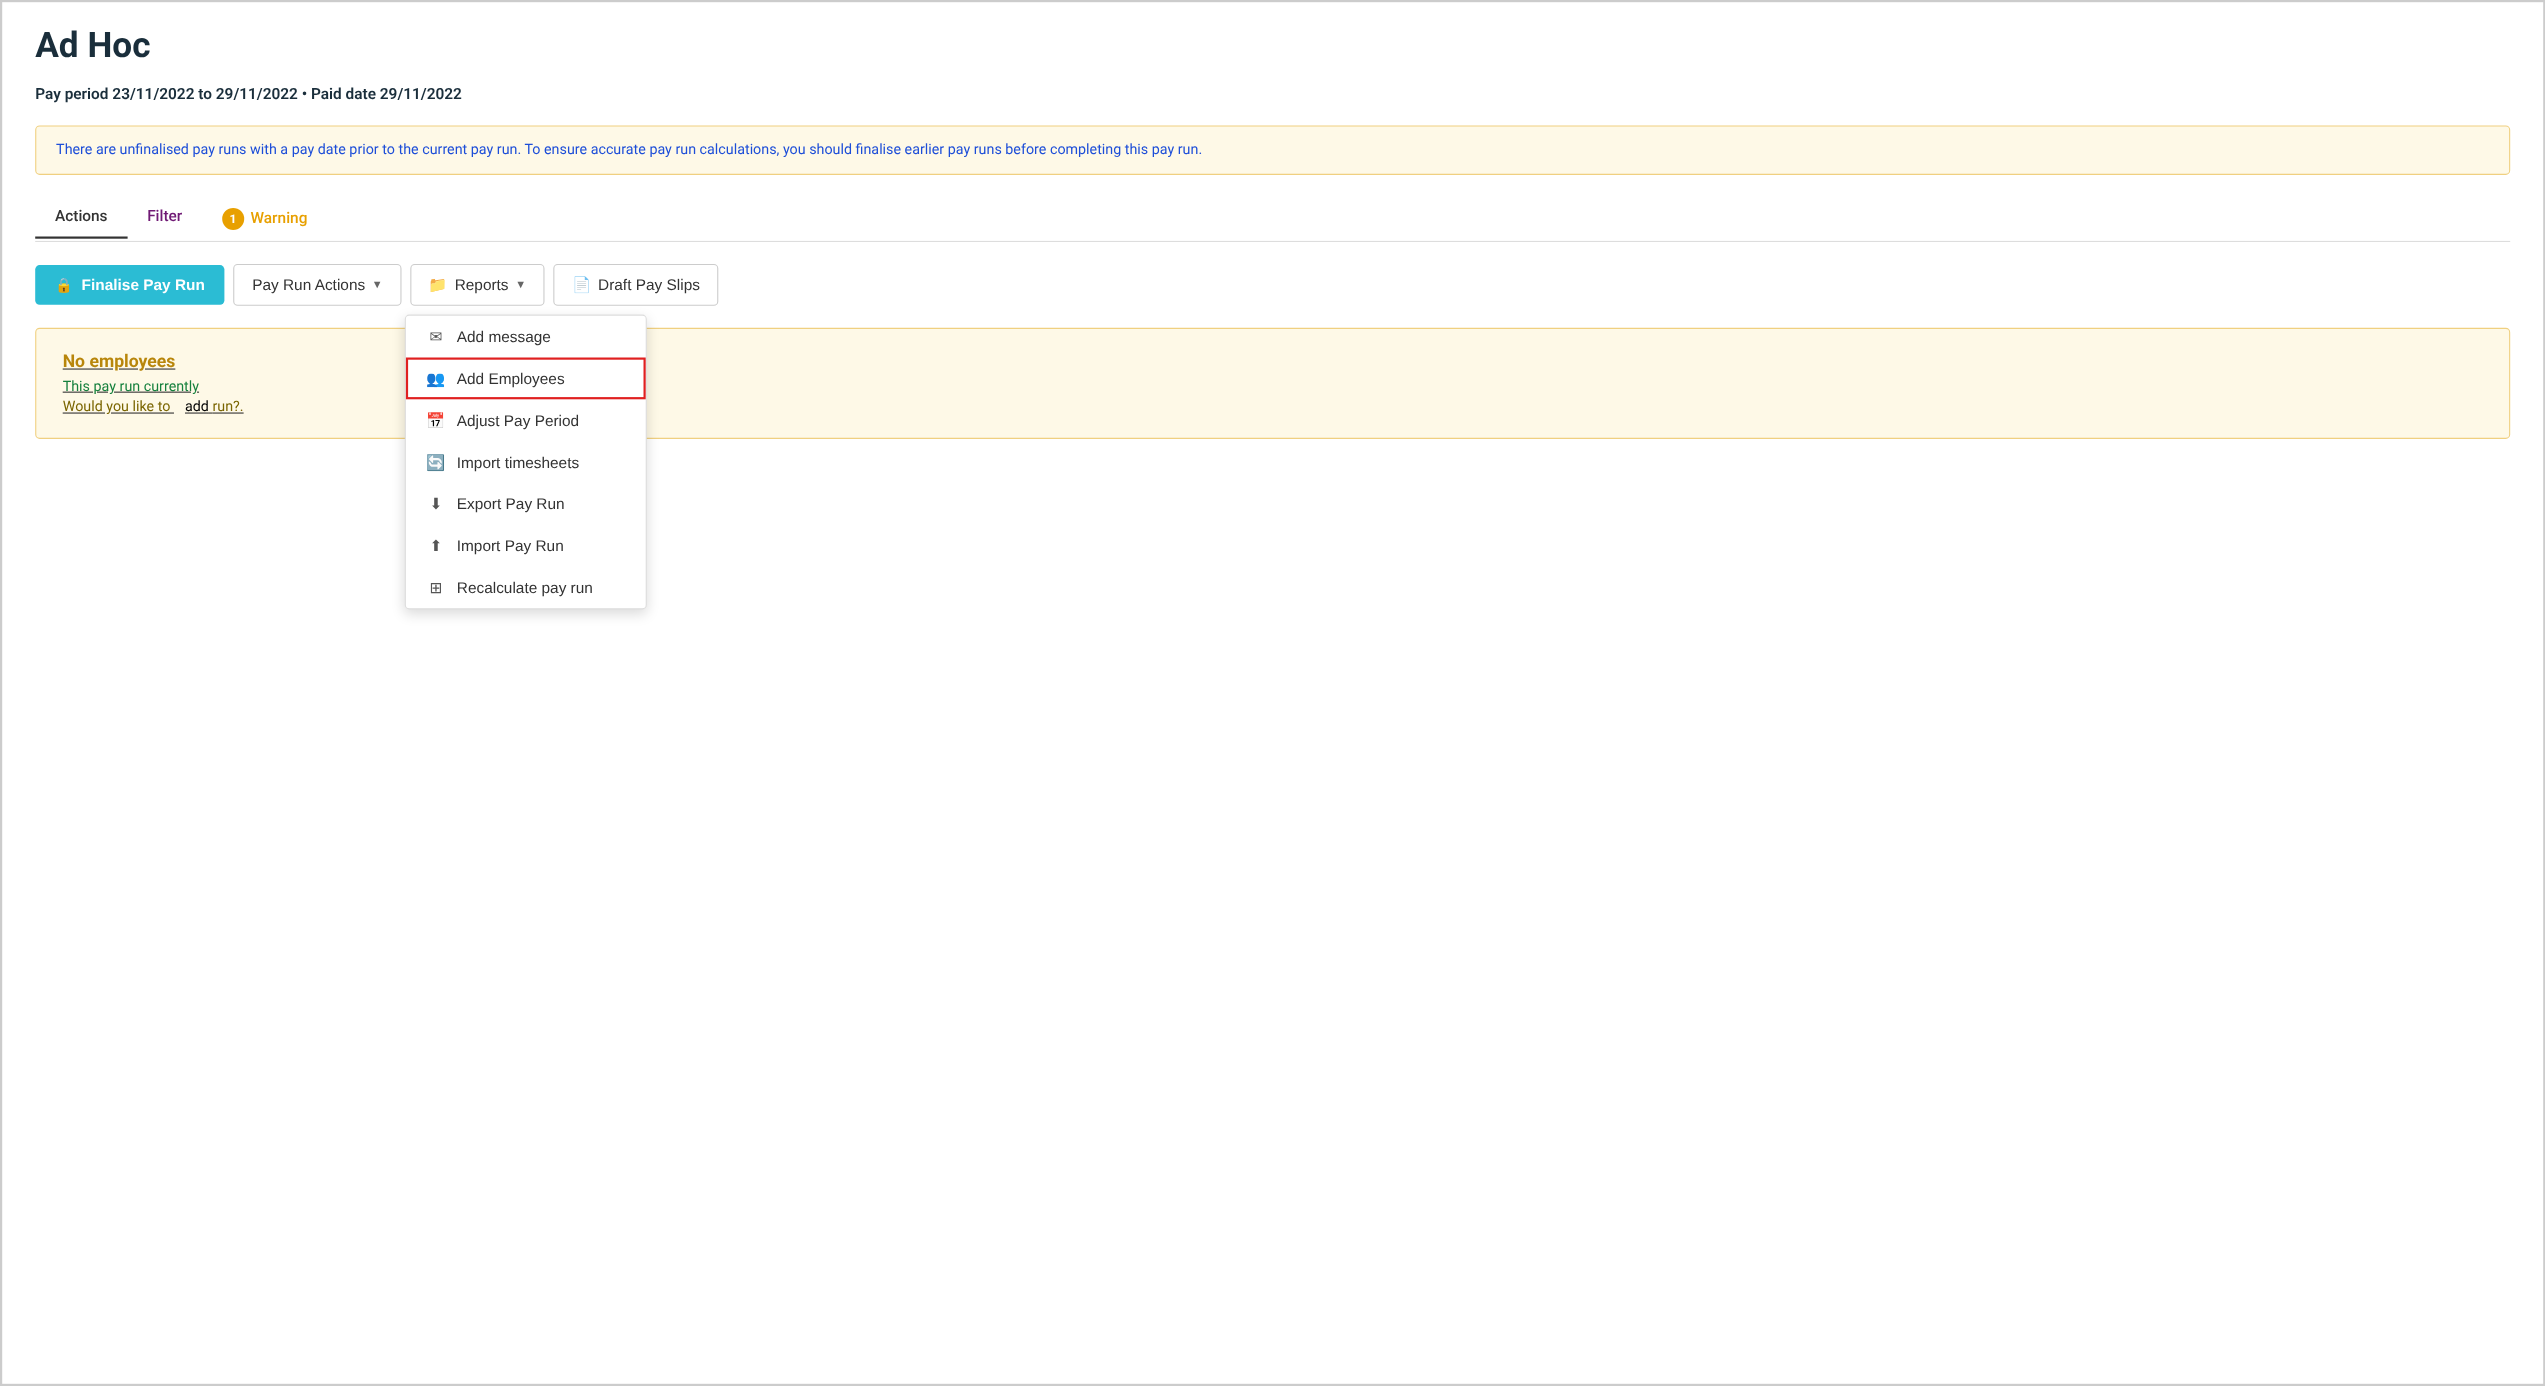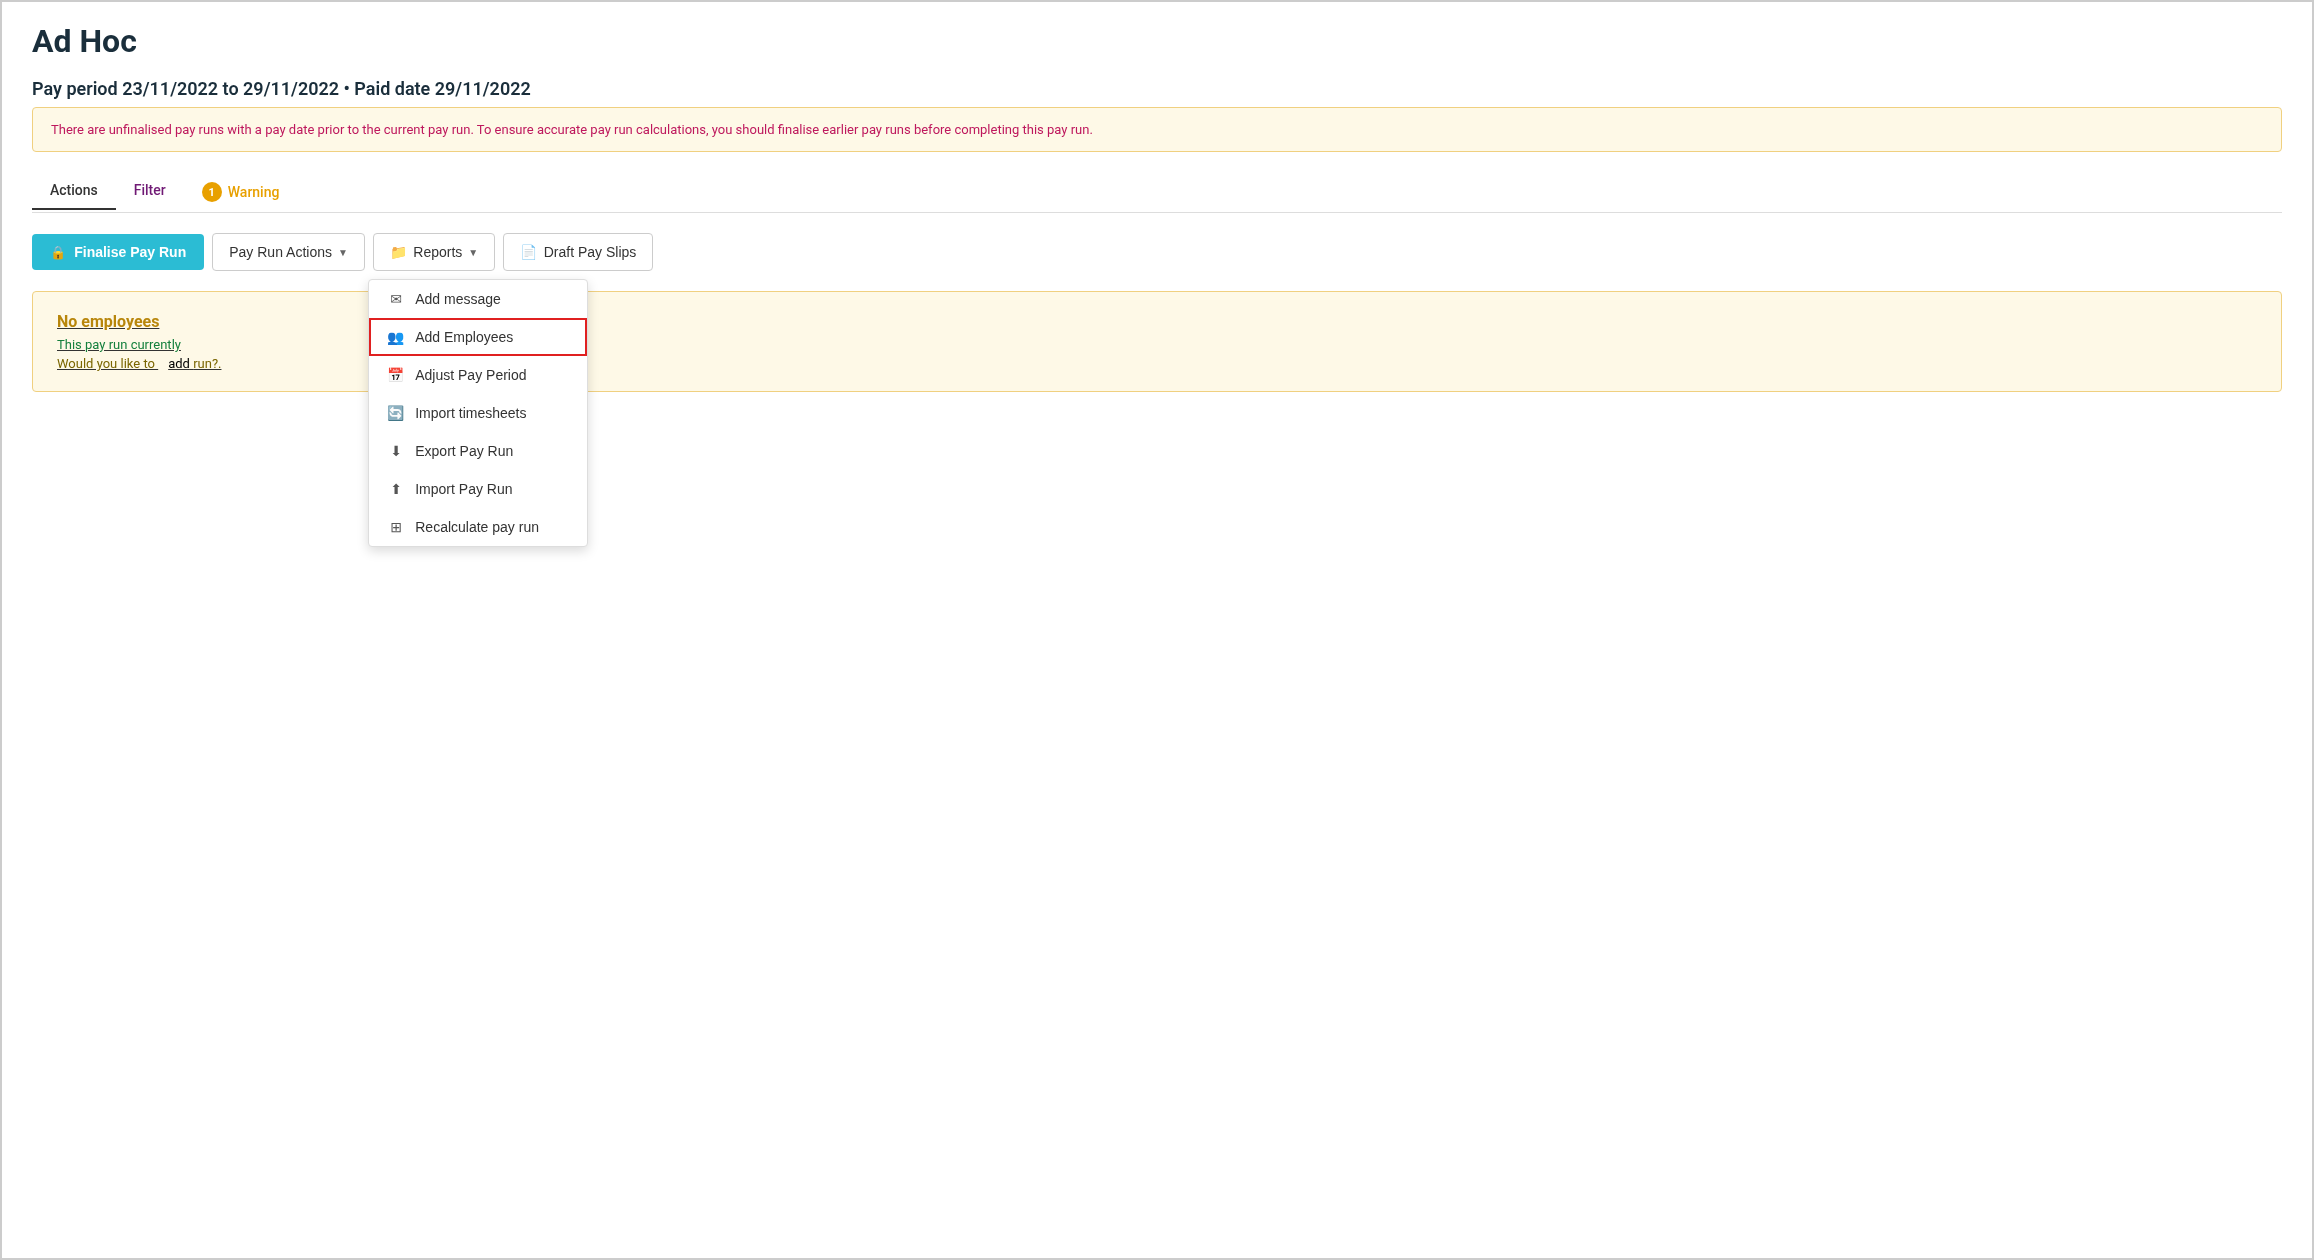--- a/index.html
+++ b/index.html
@@ -13,34 +13,34 @@
     }
 
     .page-title {
       font-size: 32px;
       font-weight: 700;
       color: #1a2e3b;
       margin-bottom: 18px;
     }
 
     .page-subtitle {
-      font-size: 18px;
+      font-size: 14px;
       font-weight: 600;
       color: #1a2e3b;
-      margin-bottom: 8px;
+      margin-bottom: 20px;
     }
 
     .warning-banner {
       background: #fef9e7;
       border: 1px solid #f0d080;
       border-radius: 4px;
       padding: 14px 18px;
       margin-bottom: 20px;
       font-size: 13px;
-      color: #be185d;
+      color: #1d4ed8;
     }
 
     .tabs-bar {
       display: flex;
       align-items: flex-start;
       border-bottom: 1px solid #ddd;
       margin-bottom: 20px;
       gap: 0;
     }
 

